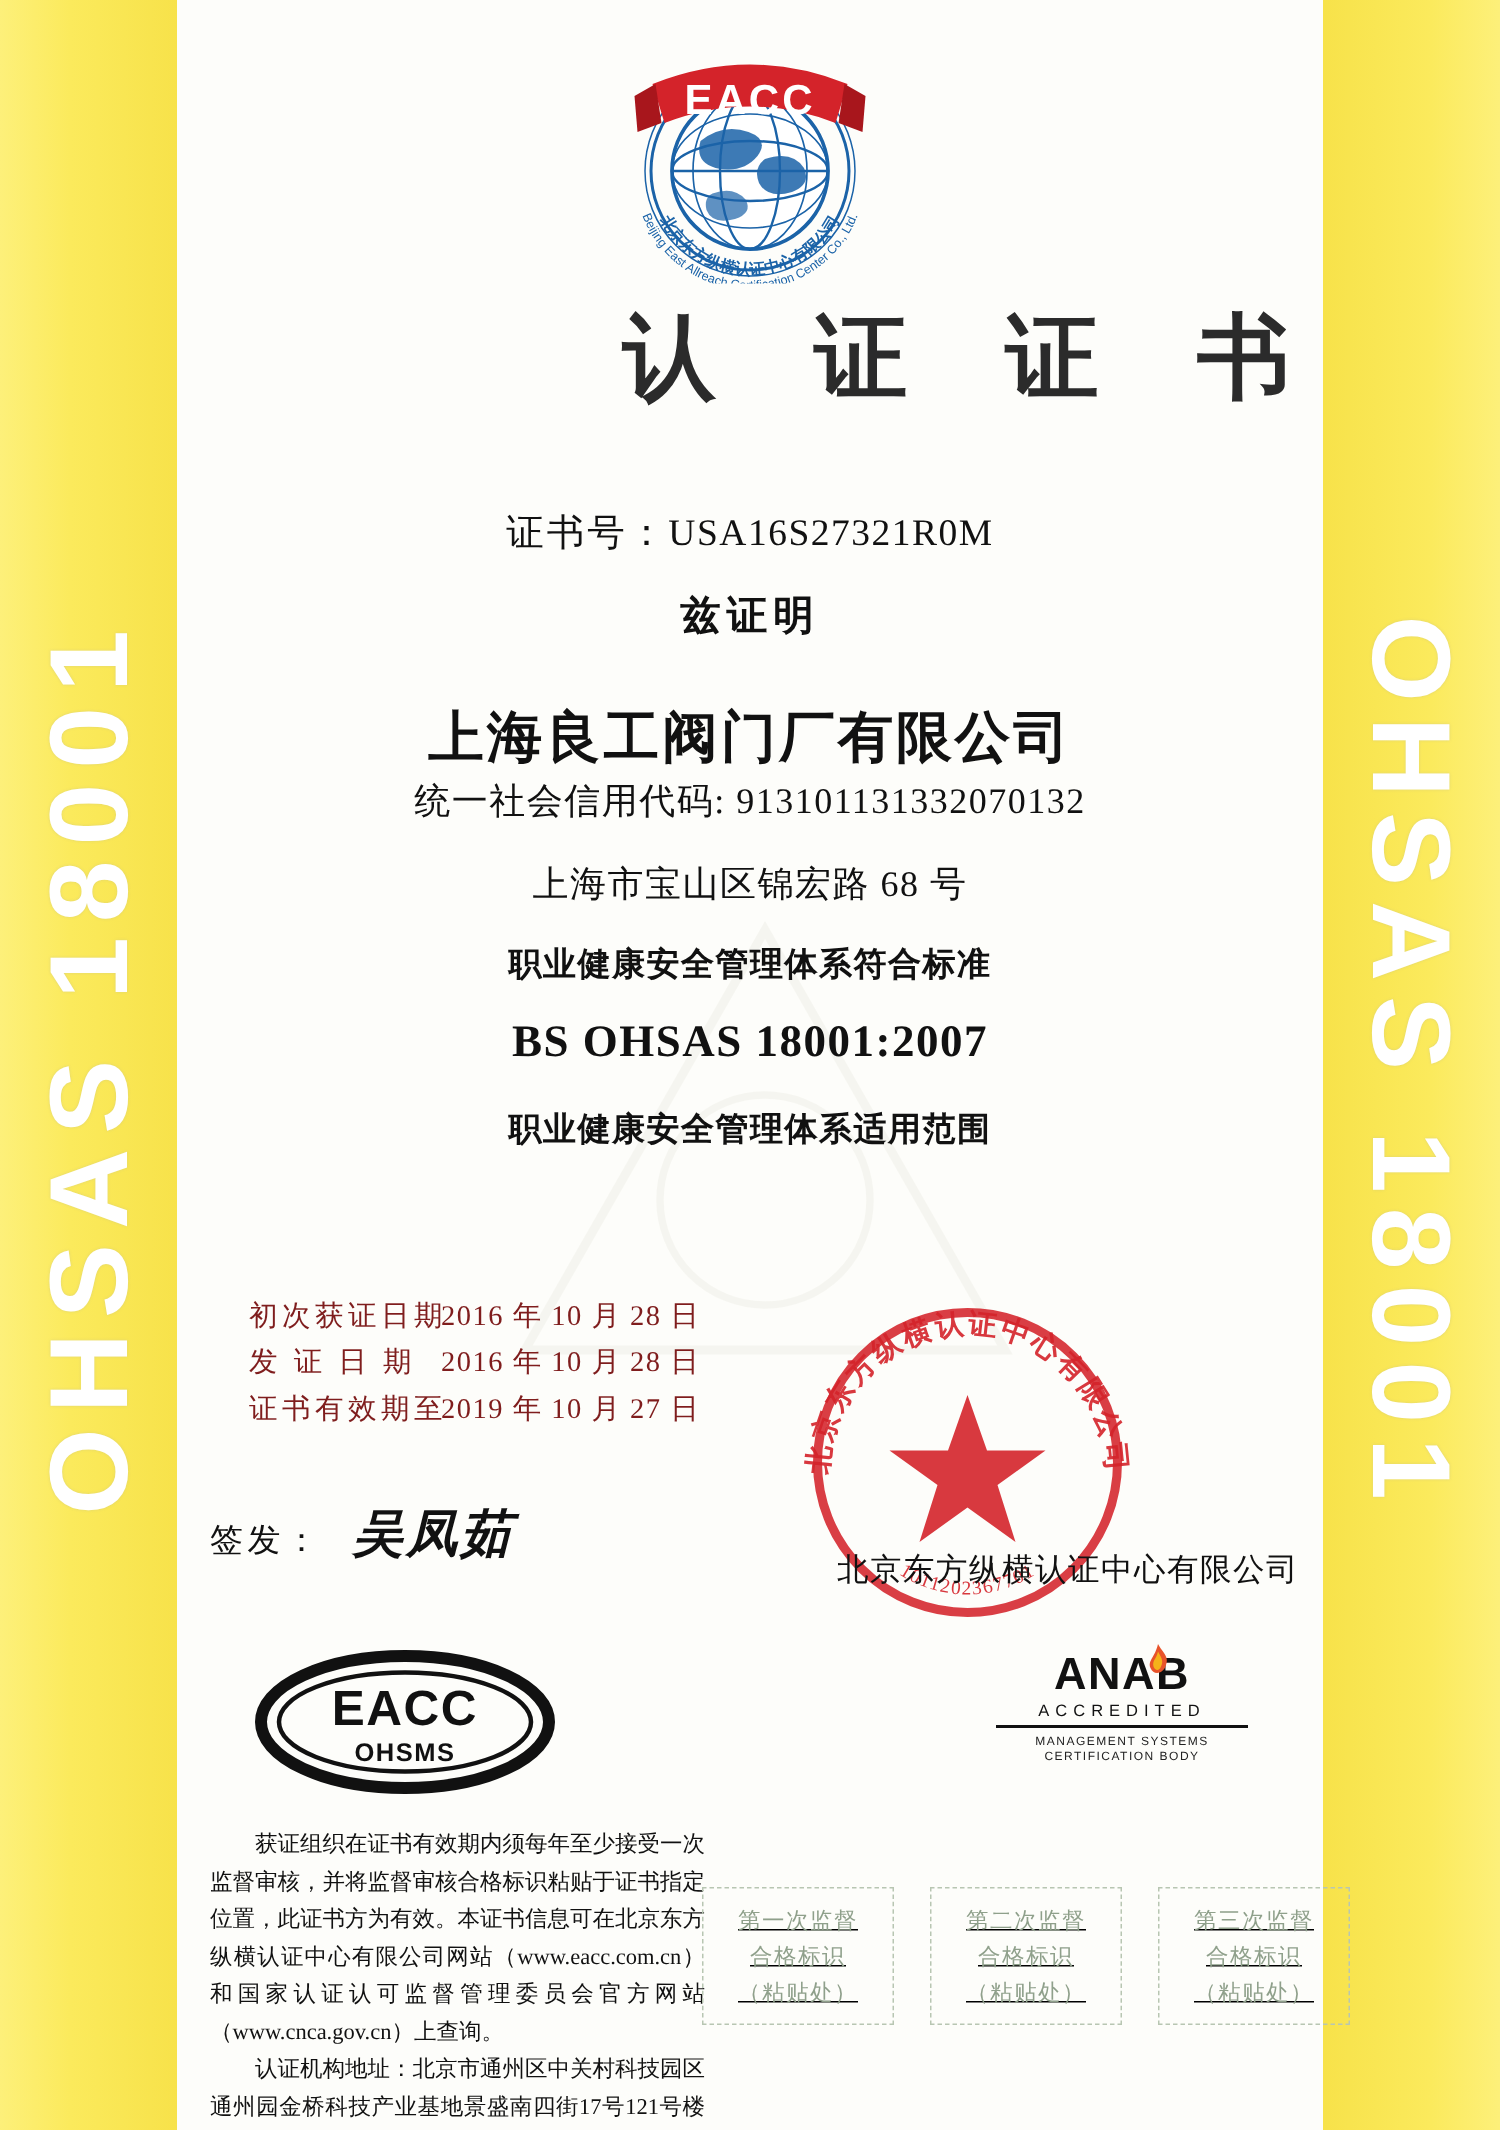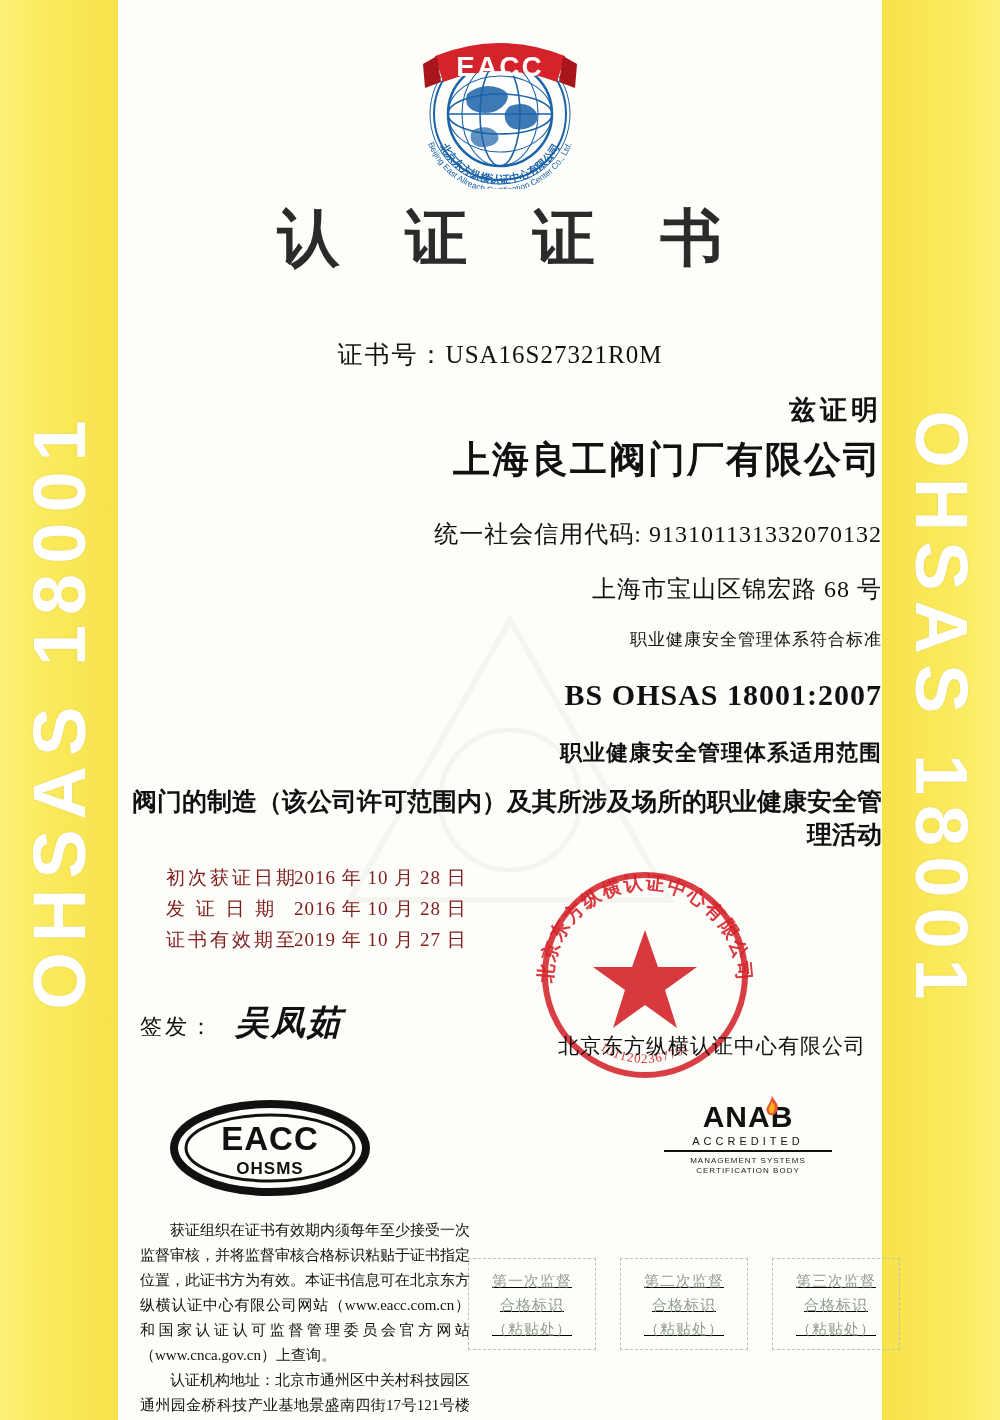--- a/index.html
+++ b/index.html
@@ -79,21 +79,21 @@
     width: 190px;
     height: 175px;
   }
 
   
   .cert-title {
     position: absolute;
     top: 196px;
     left: 0;
     right: 0;
-    text-align: center;
+    text-align: right;
     font-family: "DejaVu Serif", serif;
     font-weight: bold;
     font-size: 62px;
     letter-spacing: 22px;
     text-indent: 22px;
     color: #2b2b2b;
   }
 
   
   .cert-no {
@@ -105,29 +105,29 @@
     font-size: 25px;
     color: #111;
   }
   .cert-no .label { letter-spacing: 2px; }
   .cert-no .value { font-family: "Liberation Serif", serif; letter-spacing: 1px; }
 
   .center-line {
     position: absolute;
     left: 0;
     right: 0;
-    text-align: right;
+    text-align: center;
     color: #111;
   }
 
   .ln-hereby { top: 392px; font-size: 27px; font-weight: bold; letter-spacing: 4px; }
-  .ln-company { top: 435px; font-size: 37px; font-weight: bold; letter-spacing: 2px; }
+  .ln-company { top: 467px; font-size: 37px; font-weight: bold; letter-spacing: 2px; }
   .ln-credit { top: 518px; font-size: 24px; letter-spacing: 1px; }
   .ln-address { top: 573px; font-size: 24px; letter-spacing: 1px; }
-  .ln-standard-note { top: 628px; font-size: 17px; font-weight: normal; letter-spacing: 1px; }
+  .ln-standard-note { top: 628px; font-size: 22px; font-weight: bold; letter-spacing: 1px; }
   .ln-standard { top: 678px; font-size: 30px; font-weight: bold; letter-spacing: 1px; font-family: "Liberation Serif", serif; }
   .ln-scope-note { top: 738px; font-size: 22px; font-weight: bold; letter-spacing: 1px; }
   .ln-scope { top: 785px; font-size: 25px; font-weight: bold; letter-spacing: 0px; }
 
   
   .dates {
     position: absolute;
     left: 48px;
     top: 862px;
     font-size: 19px;
@@ -322,21 +322,20 @@
     <div class="center-line ln-hereby">兹证明</div>
     <div class="center-line ln-company">上海良工阀门厂有限公司</div>
     <div class="center-line ln-credit">
       <span>统一社会信用代码:</span>
       <span>913101131332070132</span>
     </div>
     <div class="center-line ln-address">上海市宝山区锦宏路 68 号</div>
     <div class="center-line ln-standard-note">职业健康安全管理体系符合标准</div>
     <div class="center-line ln-standard">BS OHSAS 18001:2007</div>
     <div class="center-line ln-scope-note">职业健康安全管理体系适用范围</div>
-    <div class="center-line ln-scope">阀门的制造（该公司许可范围内）及其所涉及场所的职业健康安全管理活动</div>
 
     <div class="dates">
       <div class="row">
         <span class="dlabel">初次获证日期</span><span class="dval">2016 年 10 月 28 日</span>
       </div>
       <div class="row">
         <span class="dlabel">发 证 日 期</span><span class="dval">2016 年 10 月 28 日</span>
       </div>
       <div class="row">
         <span class="dlabel">证书有效期至</span><span class="dval">2019 年 10 月 27 日</span>

